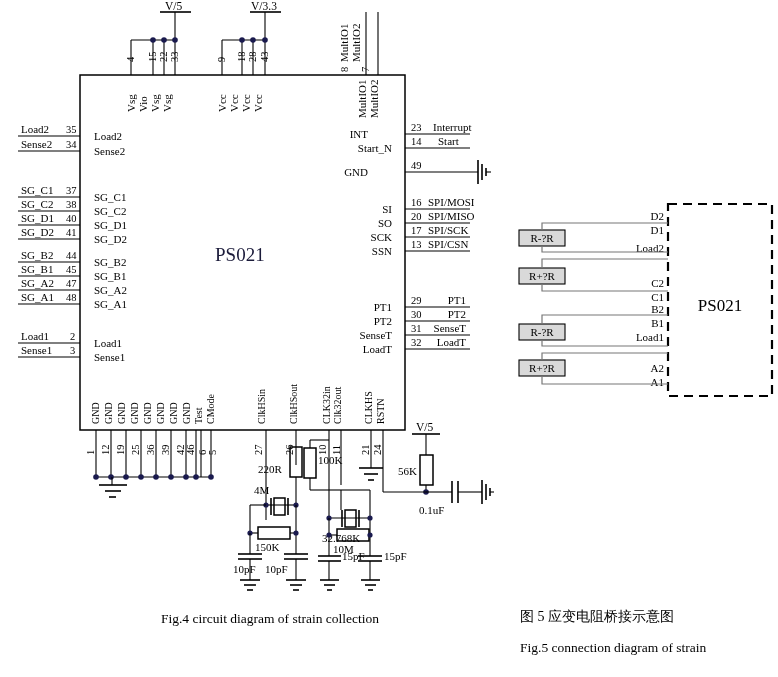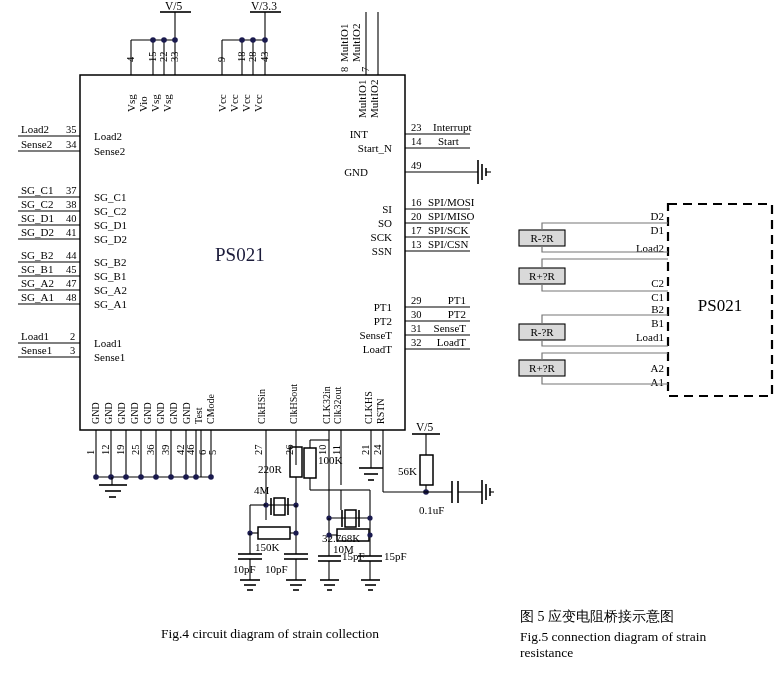--- a/index.html
+++ b/index.html
@@ -401,22 +401,21 @@
   <polyline class="gray" points="542,340 542,346 668,346"></polyline>
 
   <rect class="fillgray" x="519" y="360" width="46" height="16"></rect>
   <text class="t rbox" x="542" y="372" text-anchor="middle">R+?R</text>
   <polyline class="gray" points="542,360 542,353 668,353"></polyline>
   <polyline class="gray" points="542,376 542,384 668,384"></polyline>
 
 </svg>
 
 <div style="position:absolute;left:90px;top:608px;width:360px;text-align:center;">
-  <div class="cap" style="margin-top:18px;">Fig.4 circuit diagram of strain collection</div>
+  <div class="cap" style="margin-top:3px;">Fig.4 circuit diagram of strain collection</div>
 </div>
 
 <div style="position:absolute;left:520px;top:608px;width:250px;text-align:left;">
   <div class="capcn">图 5  应变电阻桥接示意图</div>
-  <div class="cap" style="margin-top:3px;">Fig.5 connection diagram of strain</div>
-  <div class="cap">resistance</div>
+  <div class="cap" style="margin-top:14px;">Fig.5 connection diagram of strain</div>
 </div>
 
 </div>
 
 </body></html>

